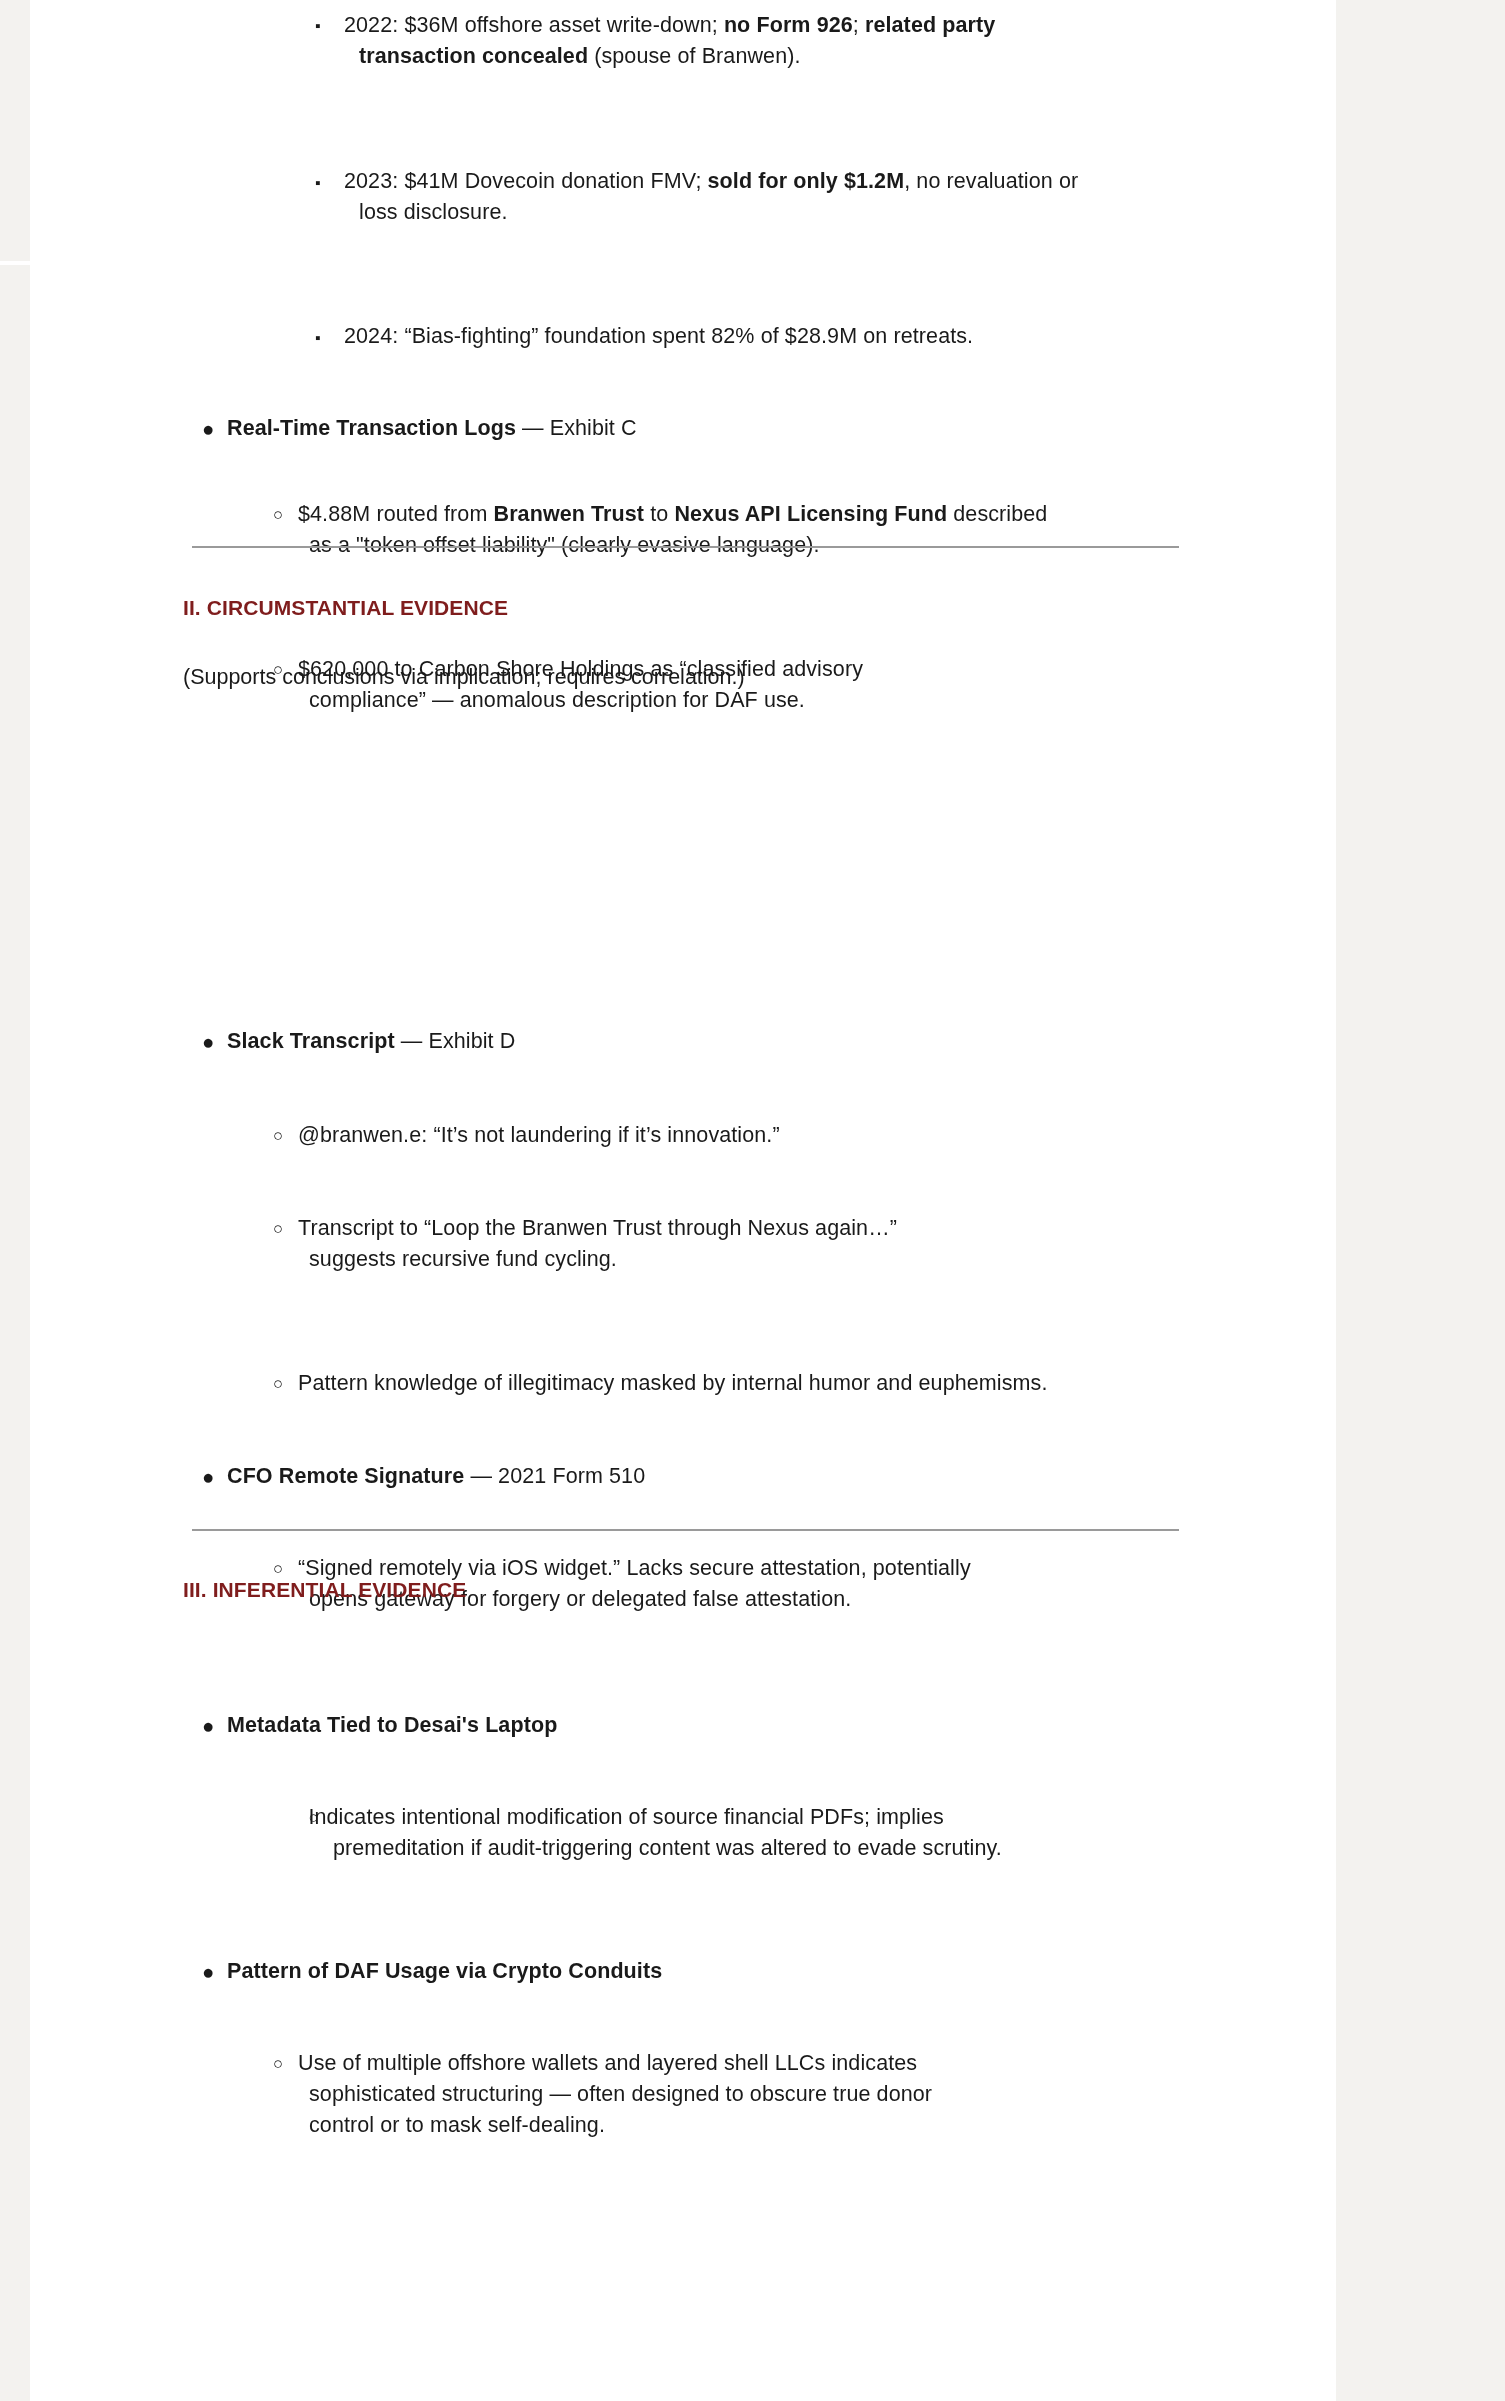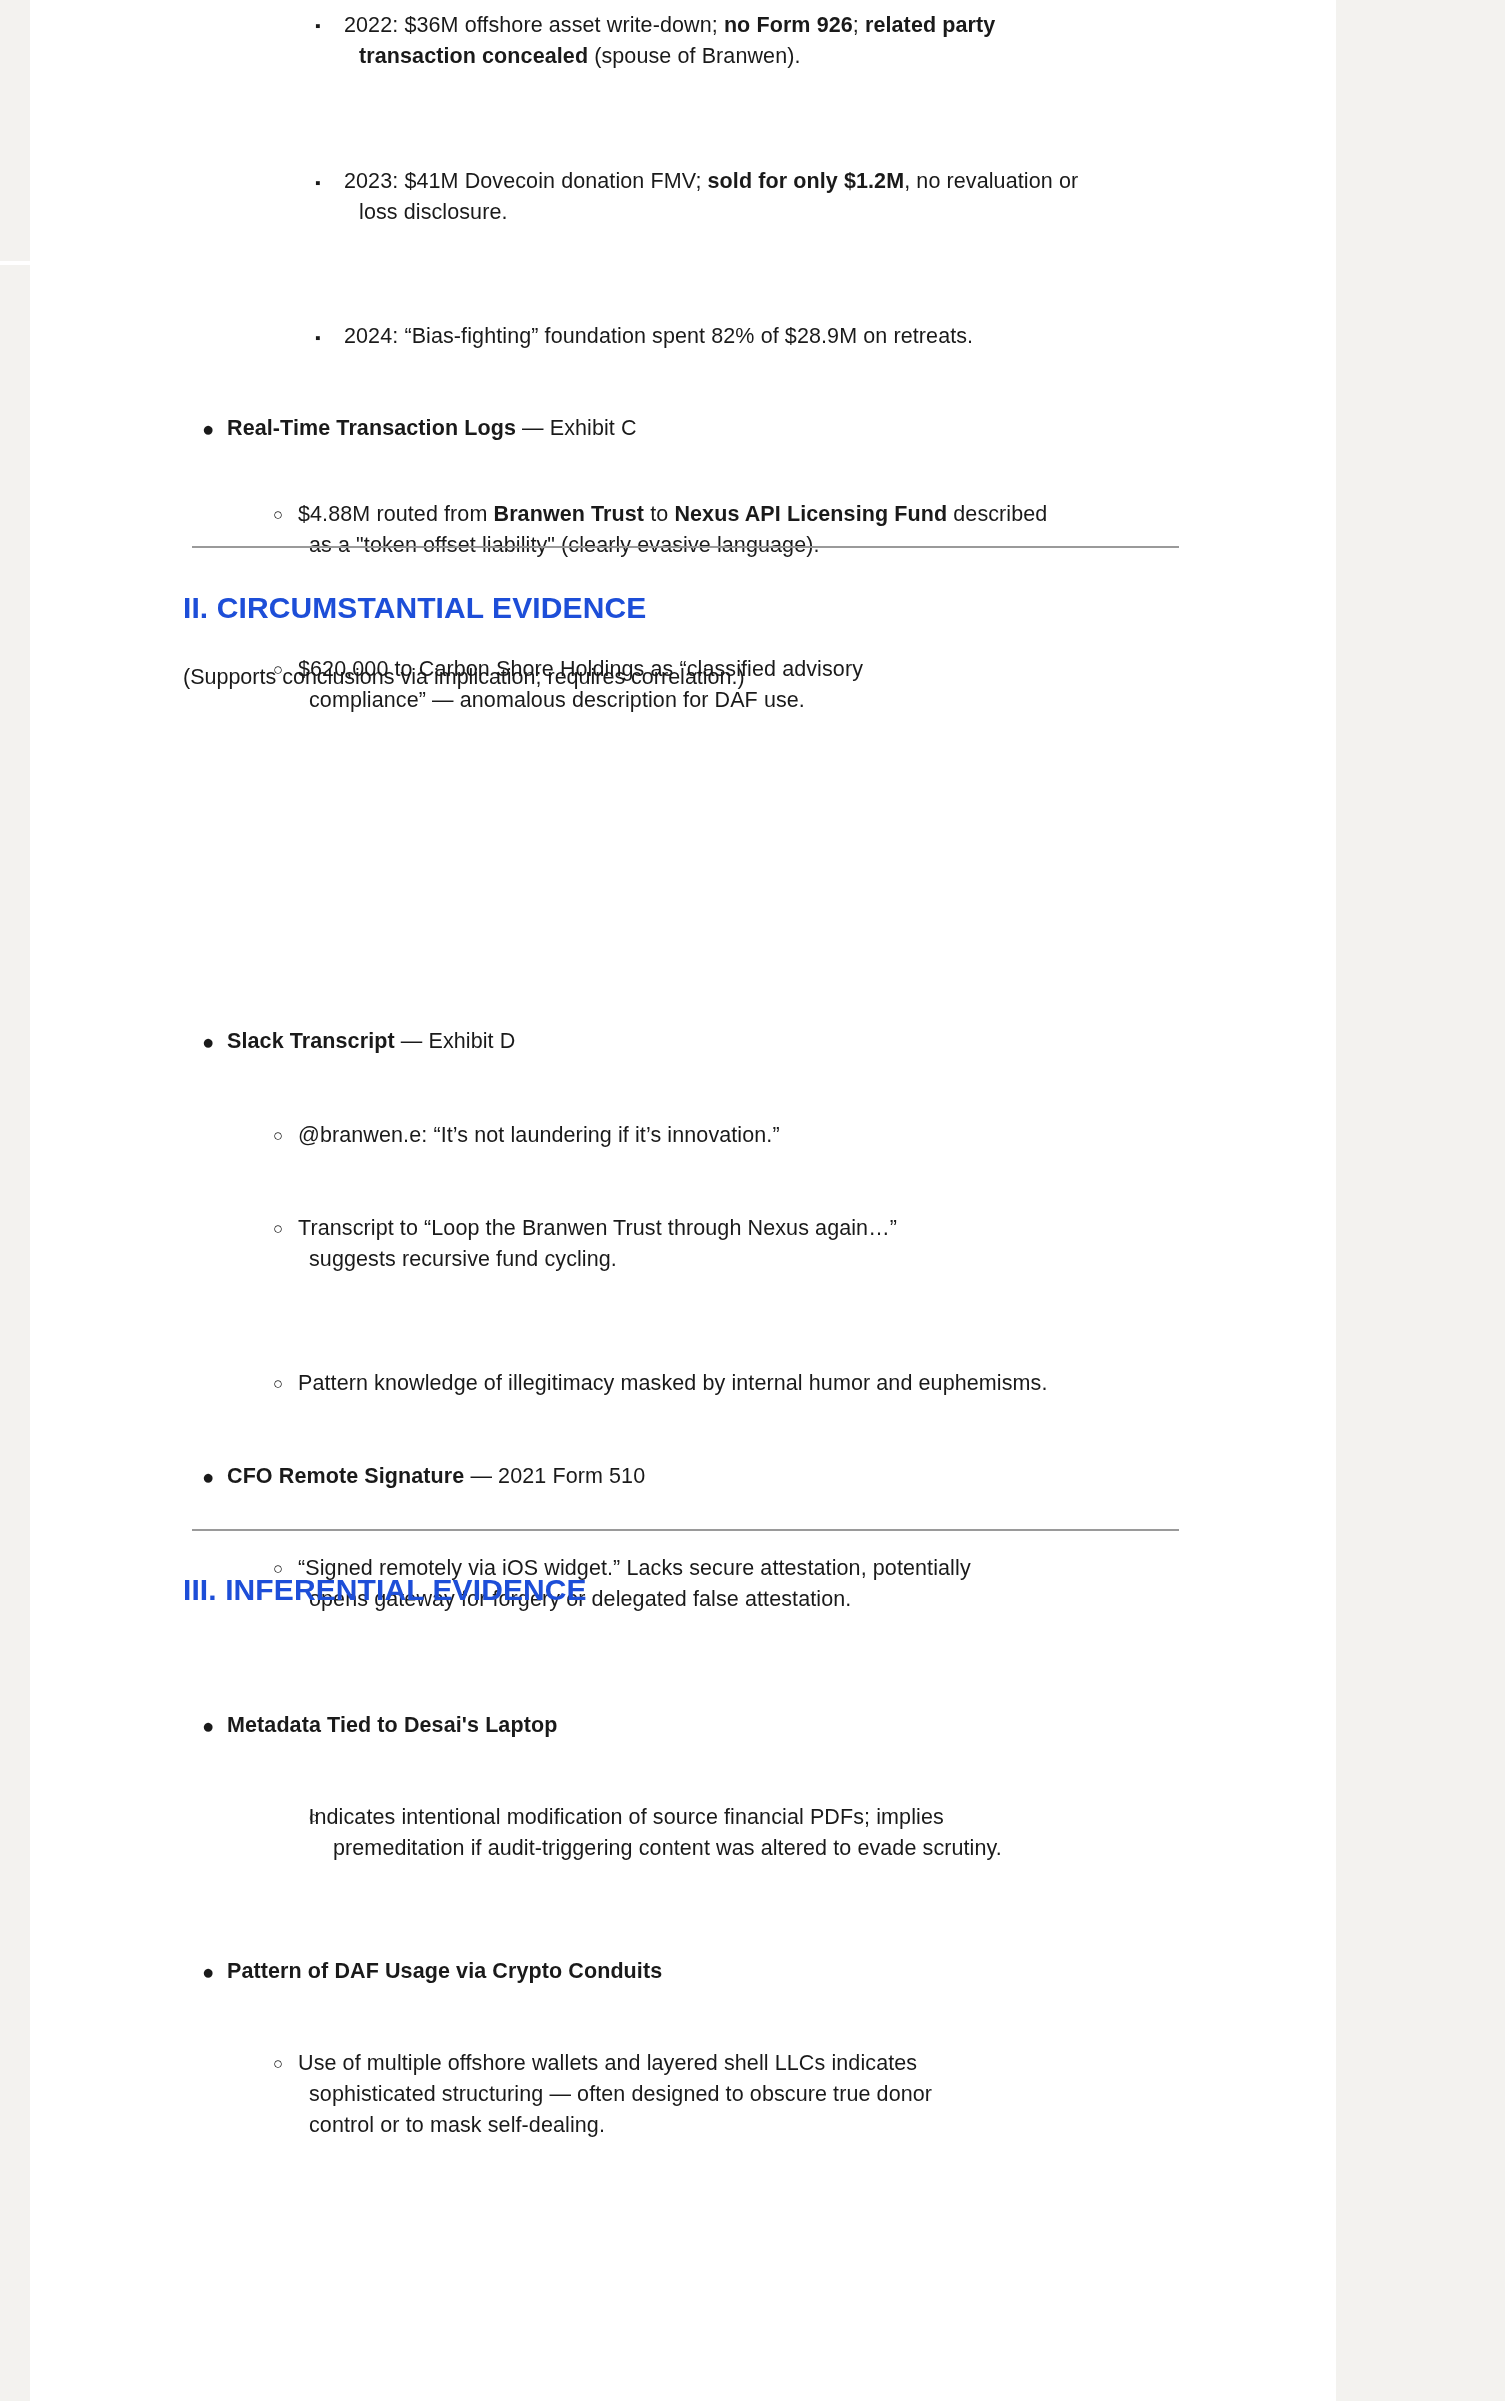--- a/index.html
+++ b/index.html
@@ -136,24 +136,24 @@
     position: absolute;
     left: 193px;
     width: 987px;
     height: 2px;
     background: #9a9a9a;
   }
 
   .section-heading {
     position: absolute;
     left: 183px;
-    font-size: 30px;
+    font-size: 21px;
     font-weight: 700;
     letter-spacing: 0.1px;
-    color: #1d4ed8;
+    color: #7f1d1d;
     line-height: 30px;
   }
 
   .section-caption {
     position: absolute;
     left: 183px;
     font-size: 21.5px;
     line-height: 30px;
     color: #1a1a1a;
   }

